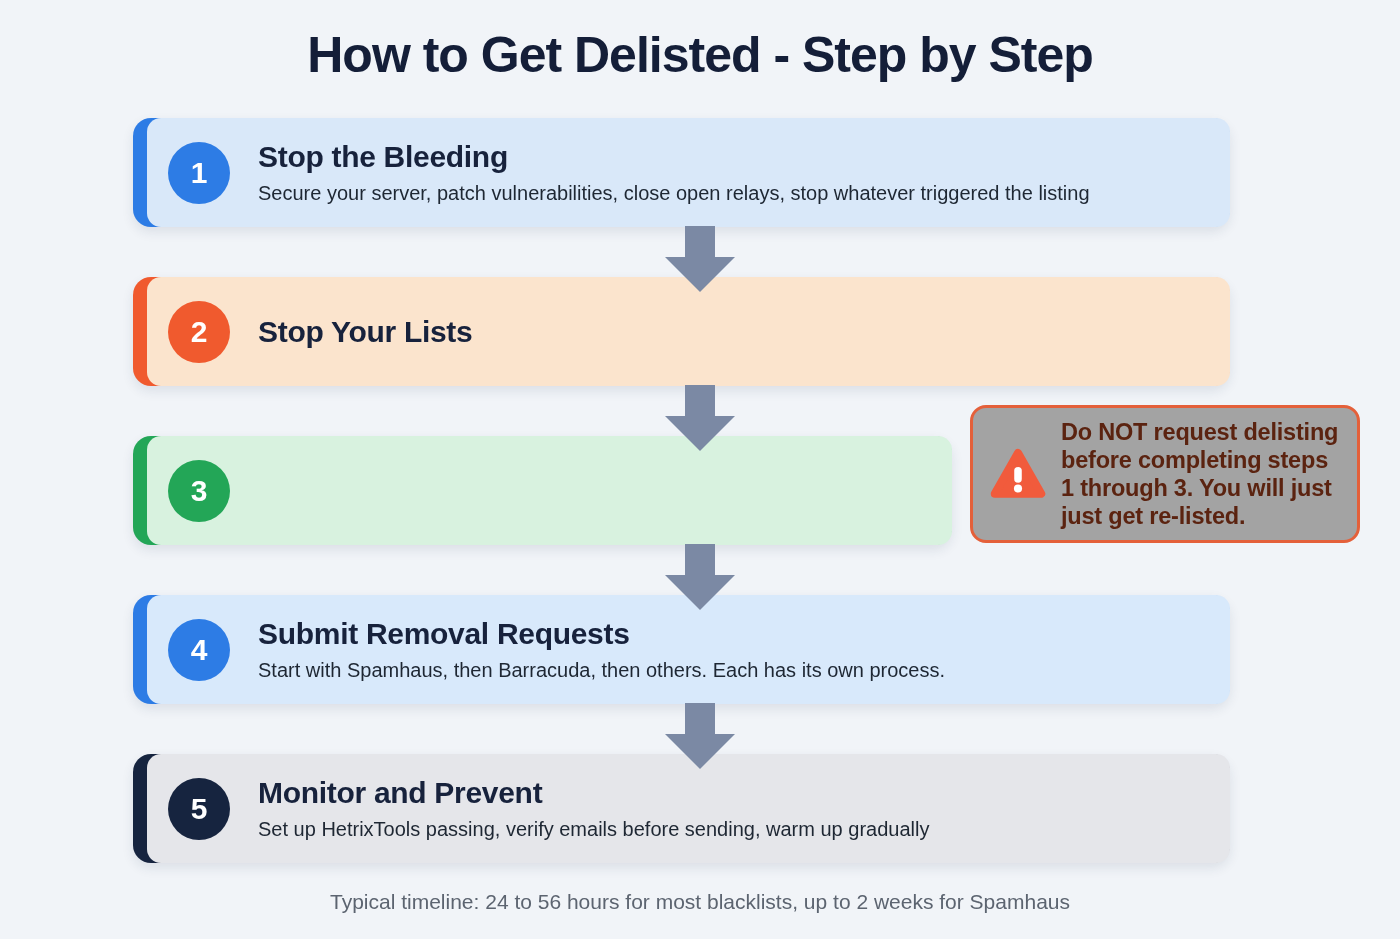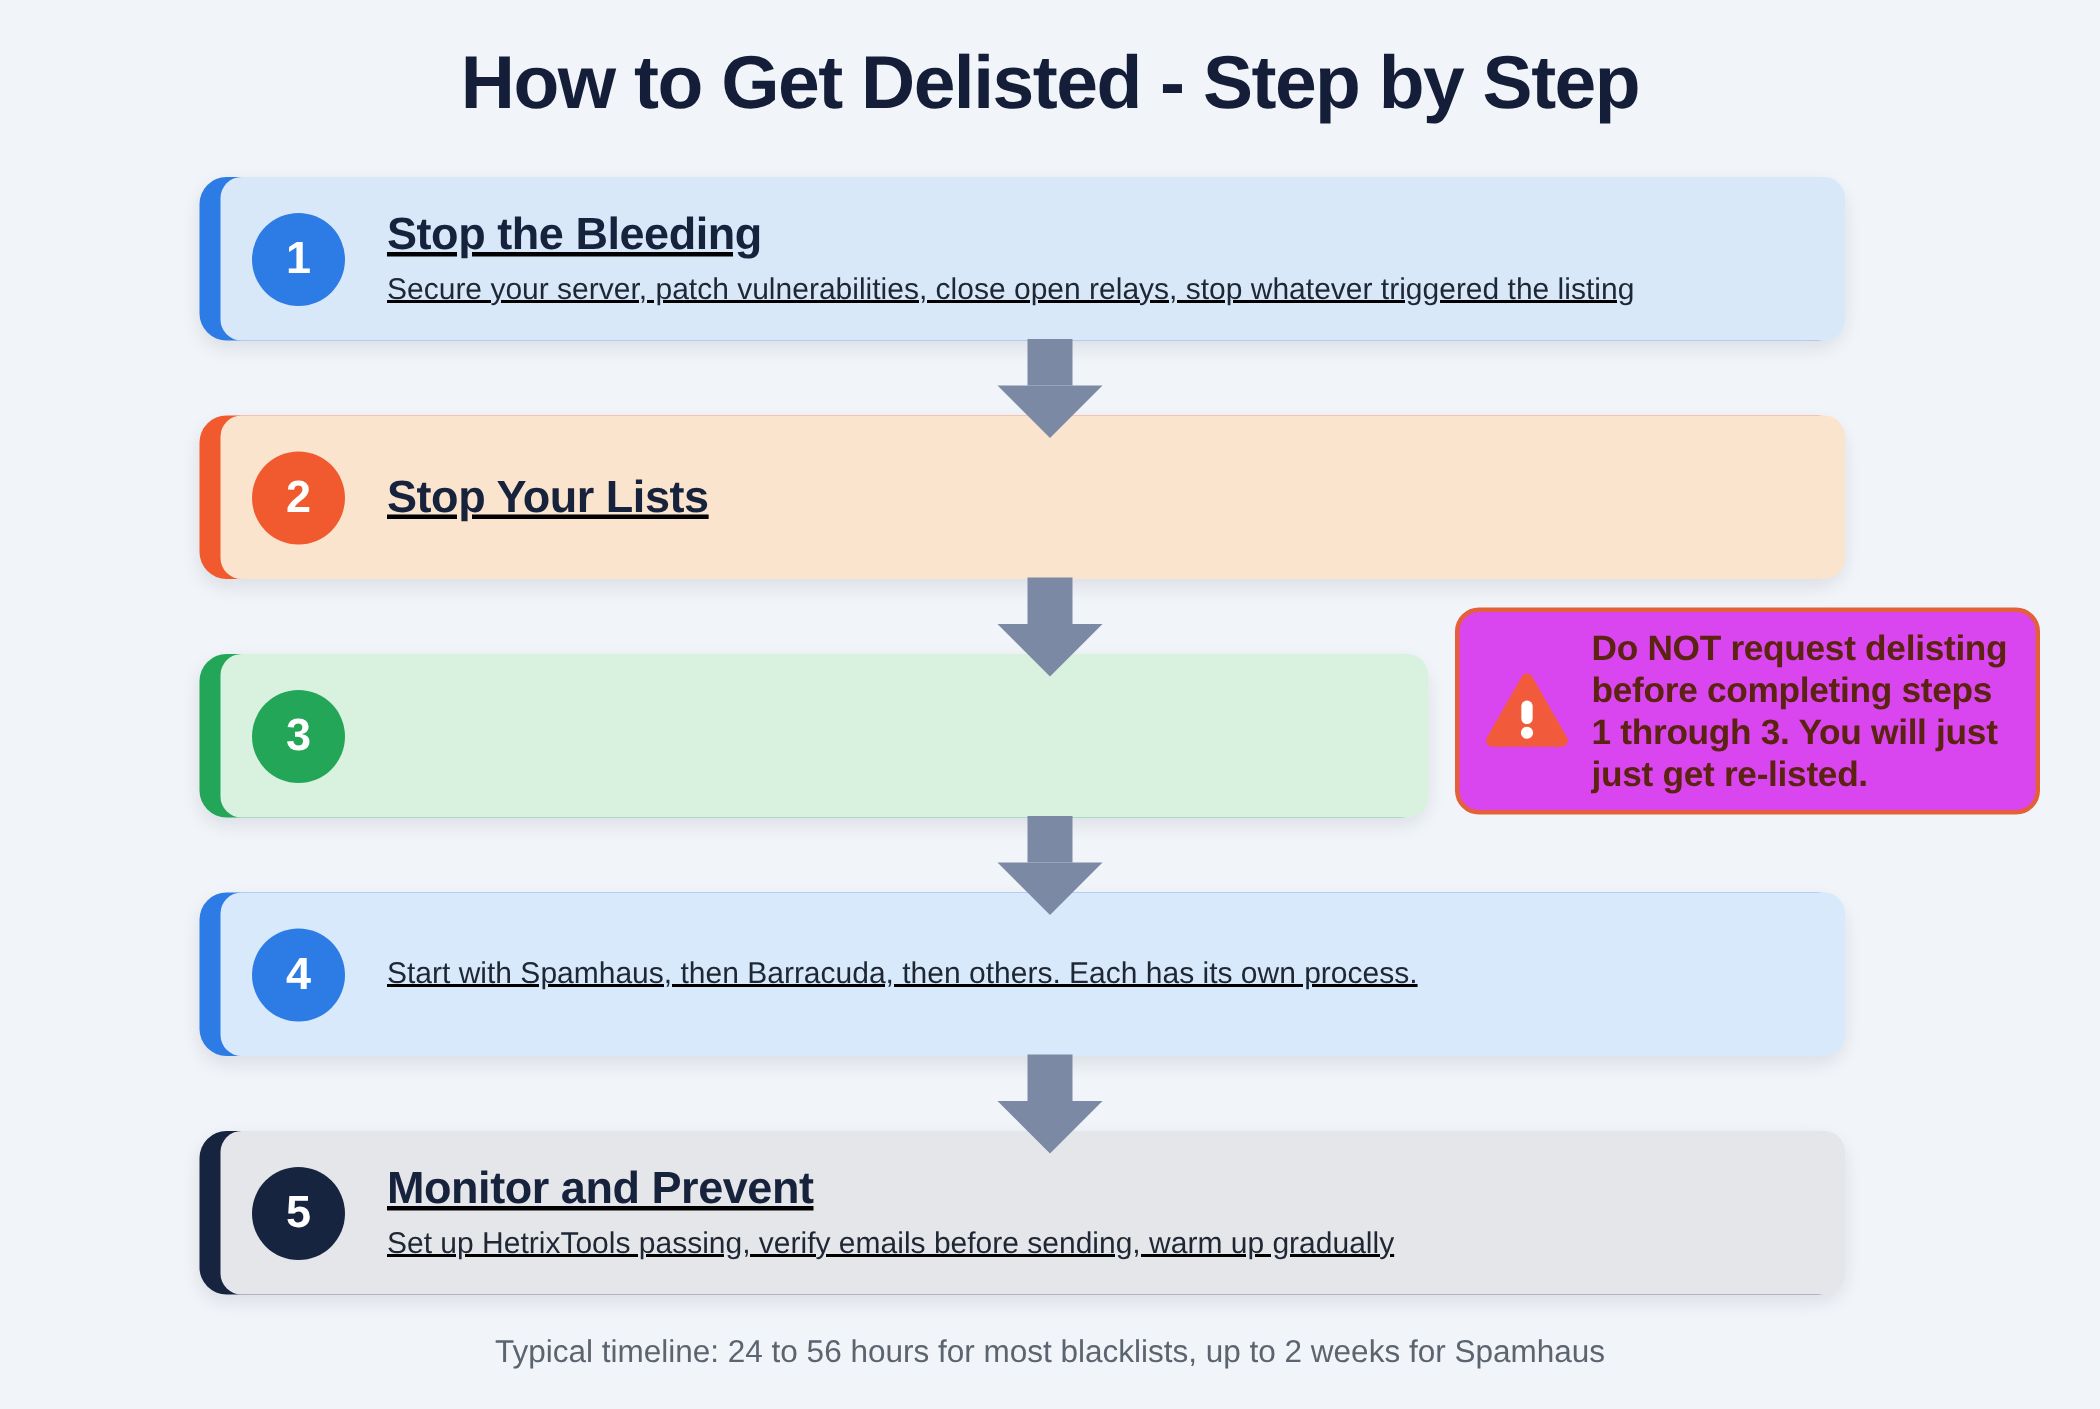--- a/index.html
+++ b/index.html
@@ -51,21 +51,20 @@
     justify-content: center;
     color: #ffffff;
     font-size: 30px;
     font-weight: 700;
   }
   .step-text {
     margin-left: 28px;
     display: flex;
     flex-direction: column;
     gap: 8px;
-    text-decoration: underline;
   }
   .step-title {
     font-size: 30px;
     font-weight: 800;
     color: #17223c;
     letter-spacing: -0.3px;
   }
   .step-desc {
     font-size: 20px;
     font-weight: 400;
@@ -166,38 +165,39 @@
   <div class="arrow-stem" style="background: rgb(123, 137, 164);"></div>
   <div class="arrow-head" style="border-top-color: rgb(123, 137, 164);"></div>
 </div>
 
 <div class="card" style="top: 436px; width: 819px; background: rgb(35, 166, 87);">
   <div class="card-body" style="background: rgb(216, 242, 223);">
     <div class="step-circle" style="background: rgb(35, 166, 87);">3</div>
   </div>
 </div>
 
-<div class="warning-box" style="background: #d946ef; border-color: rgb(228, 96, 58);">
+<div class="warning-box" style="background: #a3a3a3; border-color: rgb(228, 96, 58);">
   <svg class="warning-icon" viewBox="0 0 100 100" aria-hidden="true">
     <path d="M50 14 L90 84 H10 Z" fill="#f15b3c" stroke="#f15b3c" stroke-width="14" stroke-linejoin="round"></path>
     <rect x="43.5" y="38" width="13" height="27" rx="6.5" fill="#ffffff"></rect>
     <circle cx="50" cy="75" r="7" fill="#ffffff"></circle>
   </svg>
   <div class="warning-text" style="color: rgb(91, 35, 16);">Do NOT request delisting before completing steps 1 through 3. You will just just get re-listed.</div>
 </div>
 
 <div class="arrow" style="top:544px">
   <div class="arrow-stem" style="background: rgb(123, 137, 164);"></div>
   <div class="arrow-head" style="border-top-color: rgb(123, 137, 164);"></div>
 </div>
 
 <div class="card" style="top: 595px; background: rgb(45, 124, 229);">
   <div class="card-body" style="background: rgb(216, 233, 251);">
     <div class="step-circle" style="background: rgb(45, 124, 229);">4</div>
     <div class="step-text">
+      <div class="step-title">Submit Removal Requests</div>
       <div class="step-desc">Start with Spamhaus, then Barracuda, then others. Each has its own process.</div>
     </div>
   </div>
 </div>
 
 <div class="arrow" style="top:703px">
   <div class="arrow-stem" style="background: rgb(123, 137, 164);"></div>
   <div class="arrow-head" style="border-top-color: rgb(123, 137, 164);"></div>
 </div>
 

